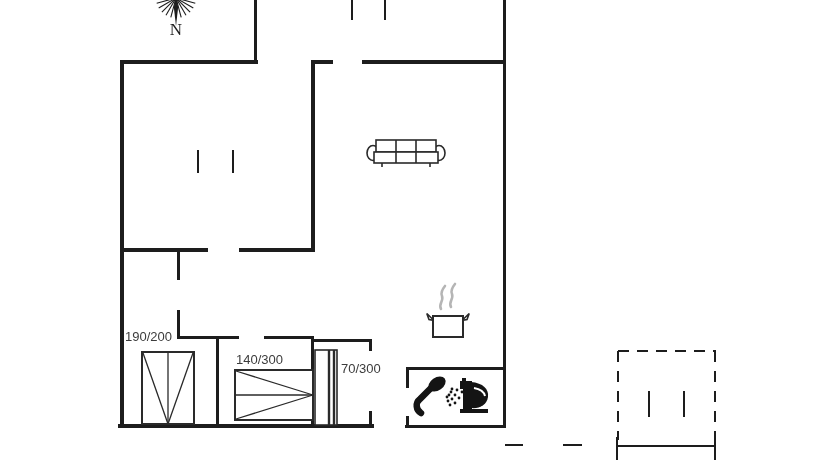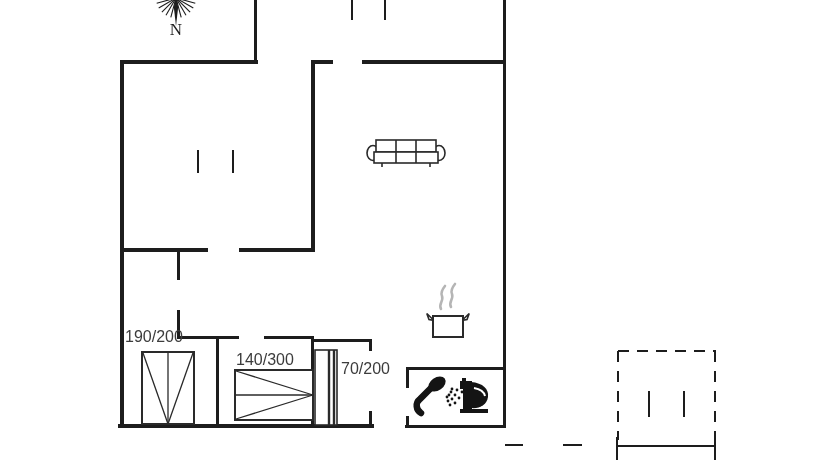--- a/index.html
+++ b/index.html
@@ -6,21 +6,21 @@
   #stage{
     position:relative;width:834px;height:460px;margin:0 auto;
     background:var(--background,#ffffff);overflow:hidden;
     font-family:"Liberation Sans",sans-serif;
   }
   #stage svg{position:absolute;overflow:visible;}
   .w{position:absolute;background:var(--wall,#1d1d1d);}
   .tick{position:absolute;background:var(--wall,#1d1d1d);}
   .dash{position:absolute;height:2px;background:var(--wall,#1d1d1d);}
   .lbl{
-    position:absolute;font-size:16px;line-height:14px;
+    position:absolute;font-size:13px;line-height:14px;
     color:var(--text,#3c3c3c);white-space:nowrap;
   }
   .nlbl{
     position:absolute;left:156px;top:20px;width:40px;text-align:center;
     font-family:"Liberation Serif",serif;font-size:17px;color:#1d1d1d;
   }
 </style>
 </head>
 <body>
 
@@ -146,21 +146,21 @@
   <div class="lbl" style="left:236px;top:353px">140/300</div>
   <svg style="left:234px;top:369px;width:80px;height:52px" viewBox="0 0 80 52">
     <rect x="1" y="1" width="78" height="50" stroke="#2a2a2a" stroke-width="2" fill="#ffffff"></rect>
     <g stroke="#2a2a2a" stroke-width="1.3">
       <line x1="1" y1="26" x2="79" y2="26"></line>
       <line x1="2" y1="2" x2="79" y2="26"></line>
       <line x1="2" y1="50" x2="79" y2="26"></line>
     </g>
   </svg>
 
-  <div class="lbl" style="left:341px;top:362px">70/200</div>
+  <div class="lbl" style="left:341px;top:362px">70/300</div>
   <svg style="left:314px;top:349px;width:24px;height:77px" viewBox="0 0 24 77">
     <rect x="1" y="1" width="22" height="75" stroke="#2a2a2a" stroke-width="1.6" fill="#ffffff"></rect>
     <line x1="15" y1="1" x2="15" y2="76" stroke="#2a2a2a" stroke-width="2.4"></line>
     <line x1="20" y1="1" x2="20" y2="76" stroke="#2a2a2a" stroke-width="2.4"></line>
   </svg>
 
   <svg style="left:608px;top:344px;width:118px;height:116px" viewBox="0 0 118 116">
     <g stroke="#1d1d1d" stroke-width="2" fill="none">
       <line x1="10" y1="7" x2="108" y2="7" stroke-dasharray="11,8"></line>
       <line x1="10" y1="7" x2="10" y2="96" stroke-dasharray="11,9"></line>

